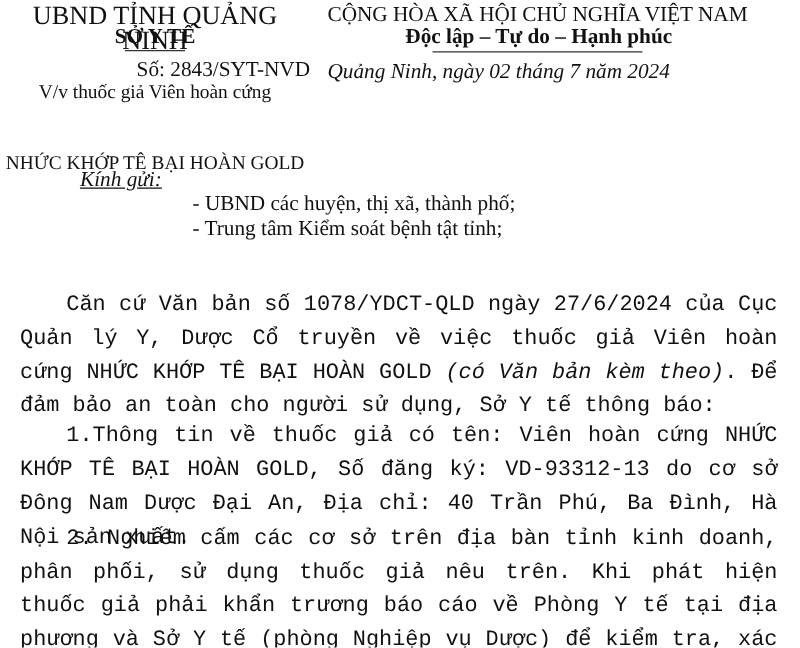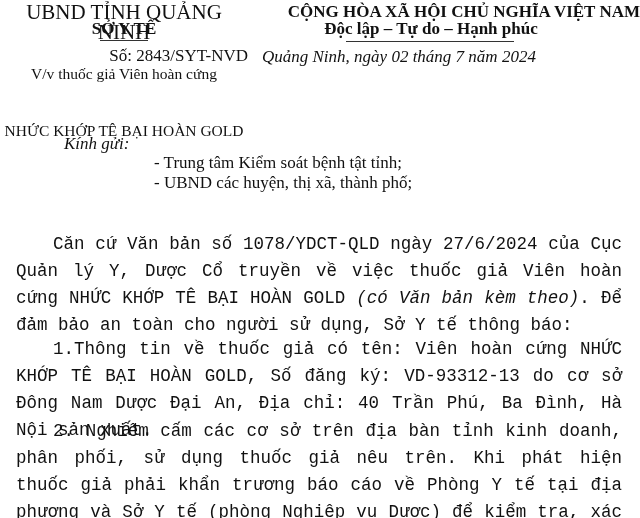--- a/index.html
+++ b/index.html
@@ -36,39 +36,39 @@
       font-size: 15.5px; line-height: 18px; text-align: center;
     }
     .doc-subject-2 {
       position: absolute; left: 0; width: 248px; top: 82px;
       font-size: 15.5px; line-height: 18px; text-align: center; margin-top: 40px;
     }
 
     
     .nat-title {
       position: absolute; left: 262px; width: 378px; top: 2px;
-      font-size: 17px; line-height: 20px; font-weight: bold; text-align: right;
+      font-size: 17px; line-height: 20px; font-weight: normal; text-align: left;
     }
     .nat-motto {
       position: absolute; left: 262px; width: 338px; top: 19px;
       font-size: 17px; line-height: 20px; font-weight: bold; text-align: center;
     }
     .nat-rule {
       position: absolute; left: 346px; top: 41px; width: 168px; height: 1px;
       background: #333;
     }
     .place-date {
       position: absolute; left: 262px; width: 378px; top: 47px;
       font-size: 17px; line-height: 20px; font-style: italic; 
     }
 
     
     .greeting {
       position: absolute; left: 64px; top: 134px;
-      font-size: 17px; line-height: 20px; font-style: italic;
+      font-size: 17px; line-height: 20px; font-style: italic; text-decoration: underline;
     }
     .recipients {
       position: absolute; left: 154px; top: 153px;
       font-size: 17px; line-height: 19.5px;
     }
     .recipients div { white-space: nowrap; }
 
     
     .body-text {
       position: absolute; left: 16px; width: 606px;
@@ -100,22 +100,22 @@
 
 <div>
   <div class="nat-title">CỘNG HÒA XÃ HỘI CHỦ NGHĨA VIỆT NAM</div>
   <div class="nat-motto">Độc lập – Tự do – Hạnh phúc</div>
   <div class="nat-rule"></div>
   <div class="place-date">Quảng Ninh, ngày 02 tháng 7 năm 2024</div>
 </div>
 
 <div class="greeting">Kính gửi:</div>
 <div class="recipients">
+  <div>- UBND các huyện, thị xã, thành phố;</div>
   <div>- Trung tâm Kiểm soát bệnh tật tỉnh;</div>
-  <div>- UBND các huyện, thị xã, thành phố;</div>
 </div>
 
 <div class="body-text p1">
   <p class="para"><span>Căn cứ Văn bản số 1078/YDCT-QLD ngày 27/6/2024 của Cục Quản lý Y, Dược Cổ truyền về việc thuốc giả Viên hoàn cứng NHỨC KHỚP TÊ BẠI HOÀN GOLD </span><span class="italic">(có Văn bản kèm theo)</span><span>. Để đảm bảo an toàn cho người sử dụng, Sở Y tế thông báo:</span></p>
 </div>
 
 <div class="body-text p2">
   <p class="para">1.Thông tin về thuốc giả có tên: Viên hoàn cứng NHỨC KHỚP TÊ BẠI HOÀN GOLD, Số đăng ký: VD-93312-13 do cơ sở Đông Nam Dược Đại An, Địa chỉ: 40 Trần Phú, Ba Đình, Hà Nội sản xuất.</p>
 </div>
 

